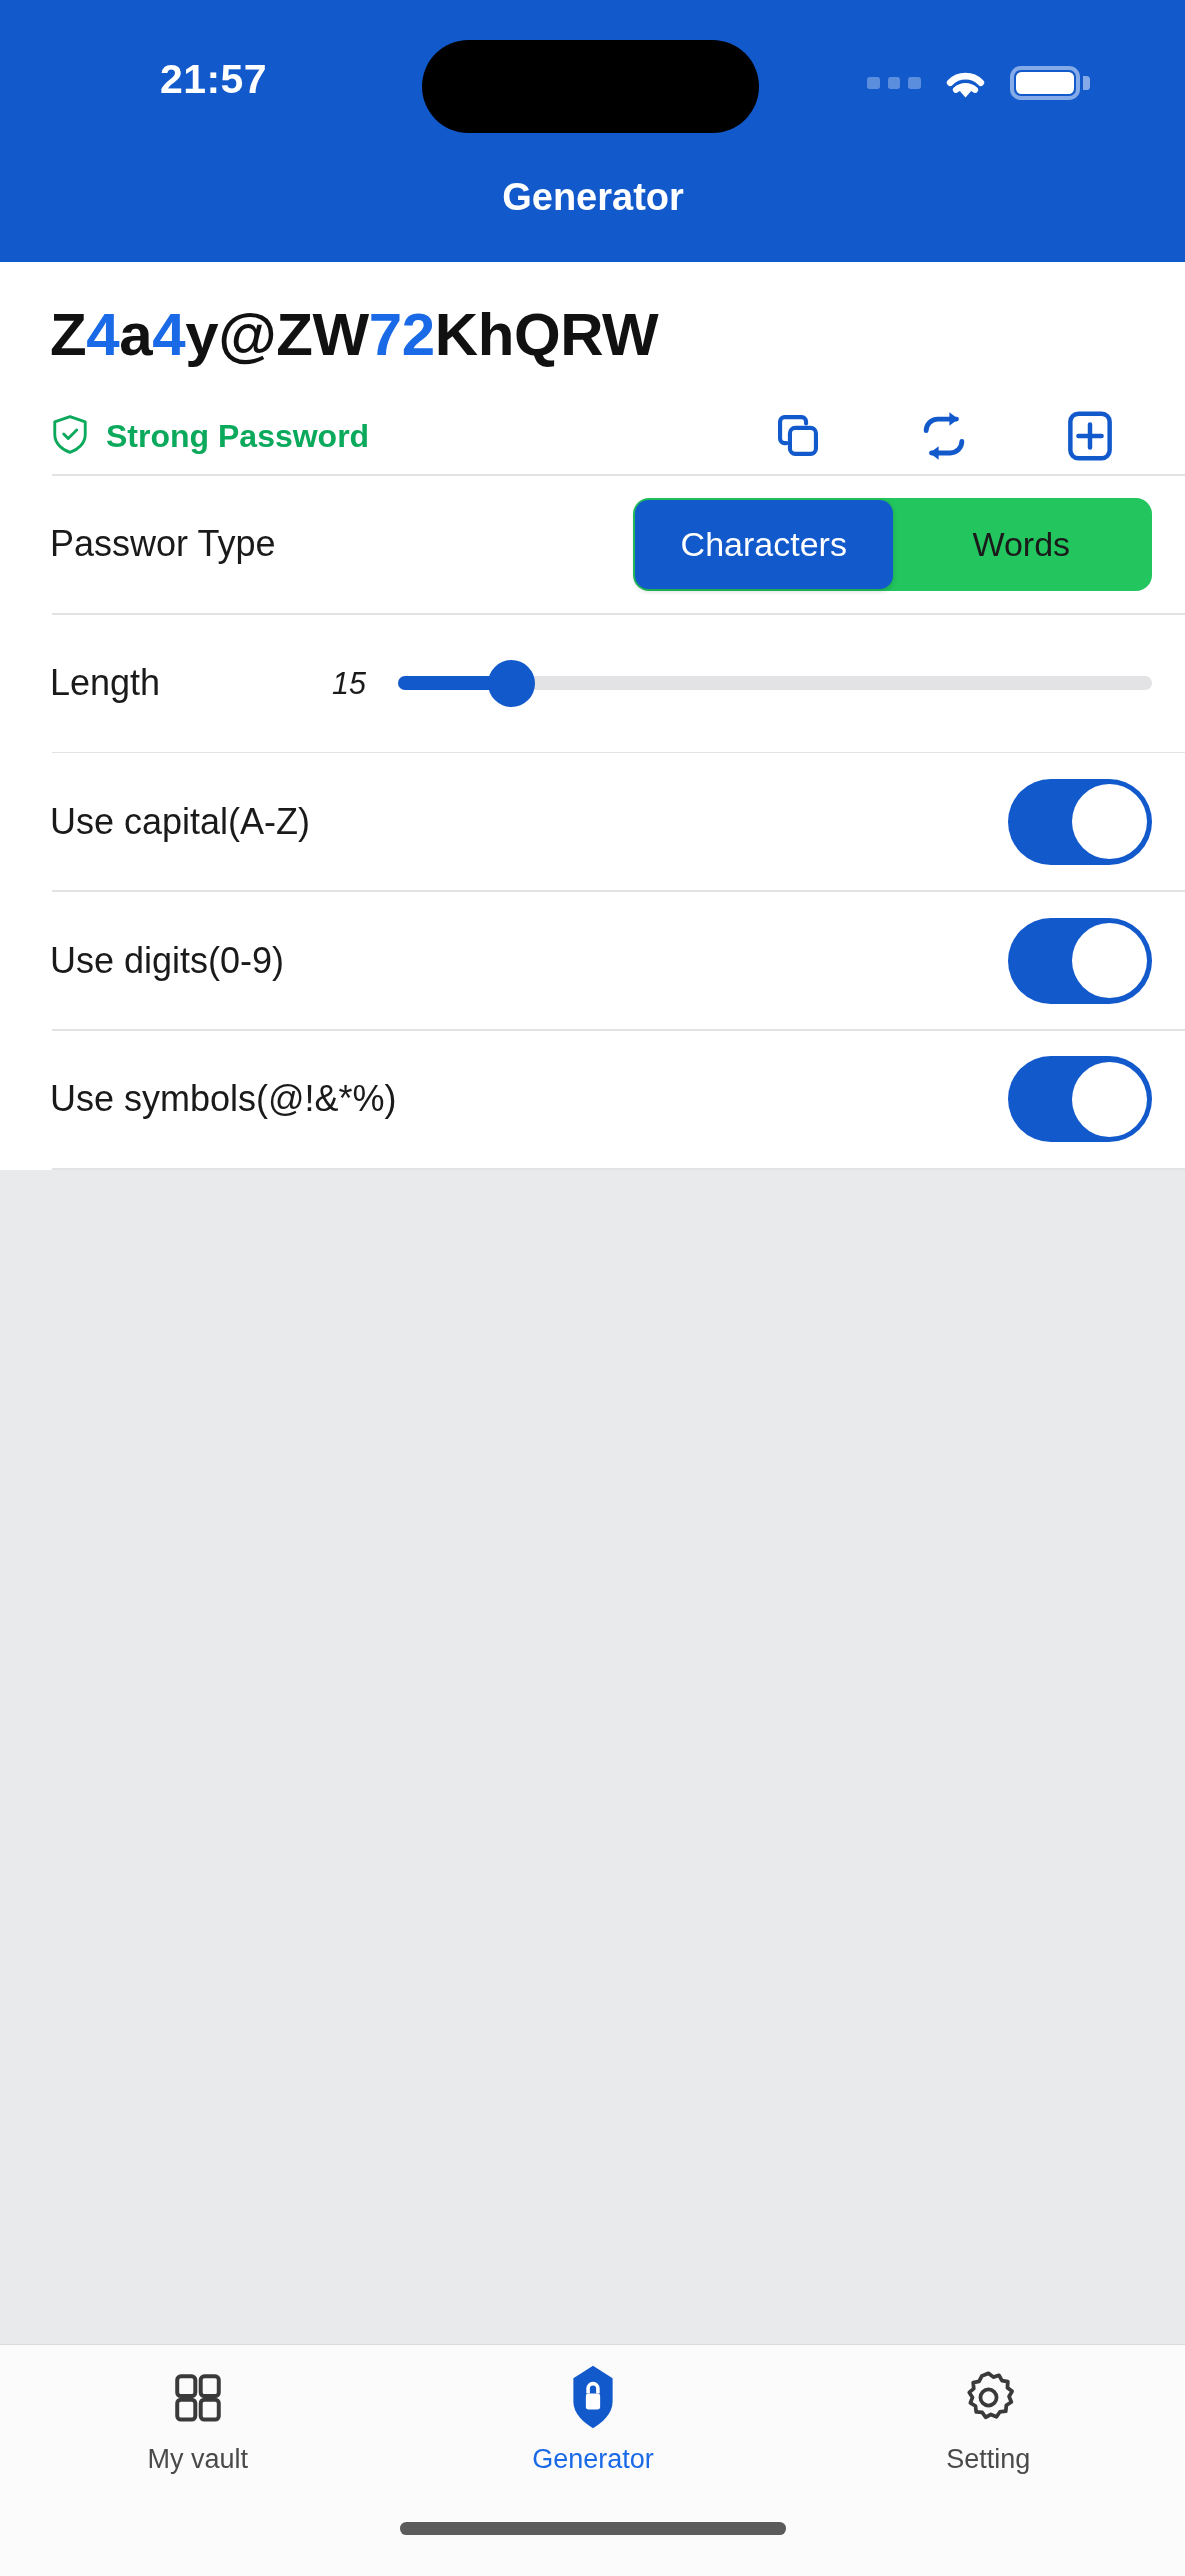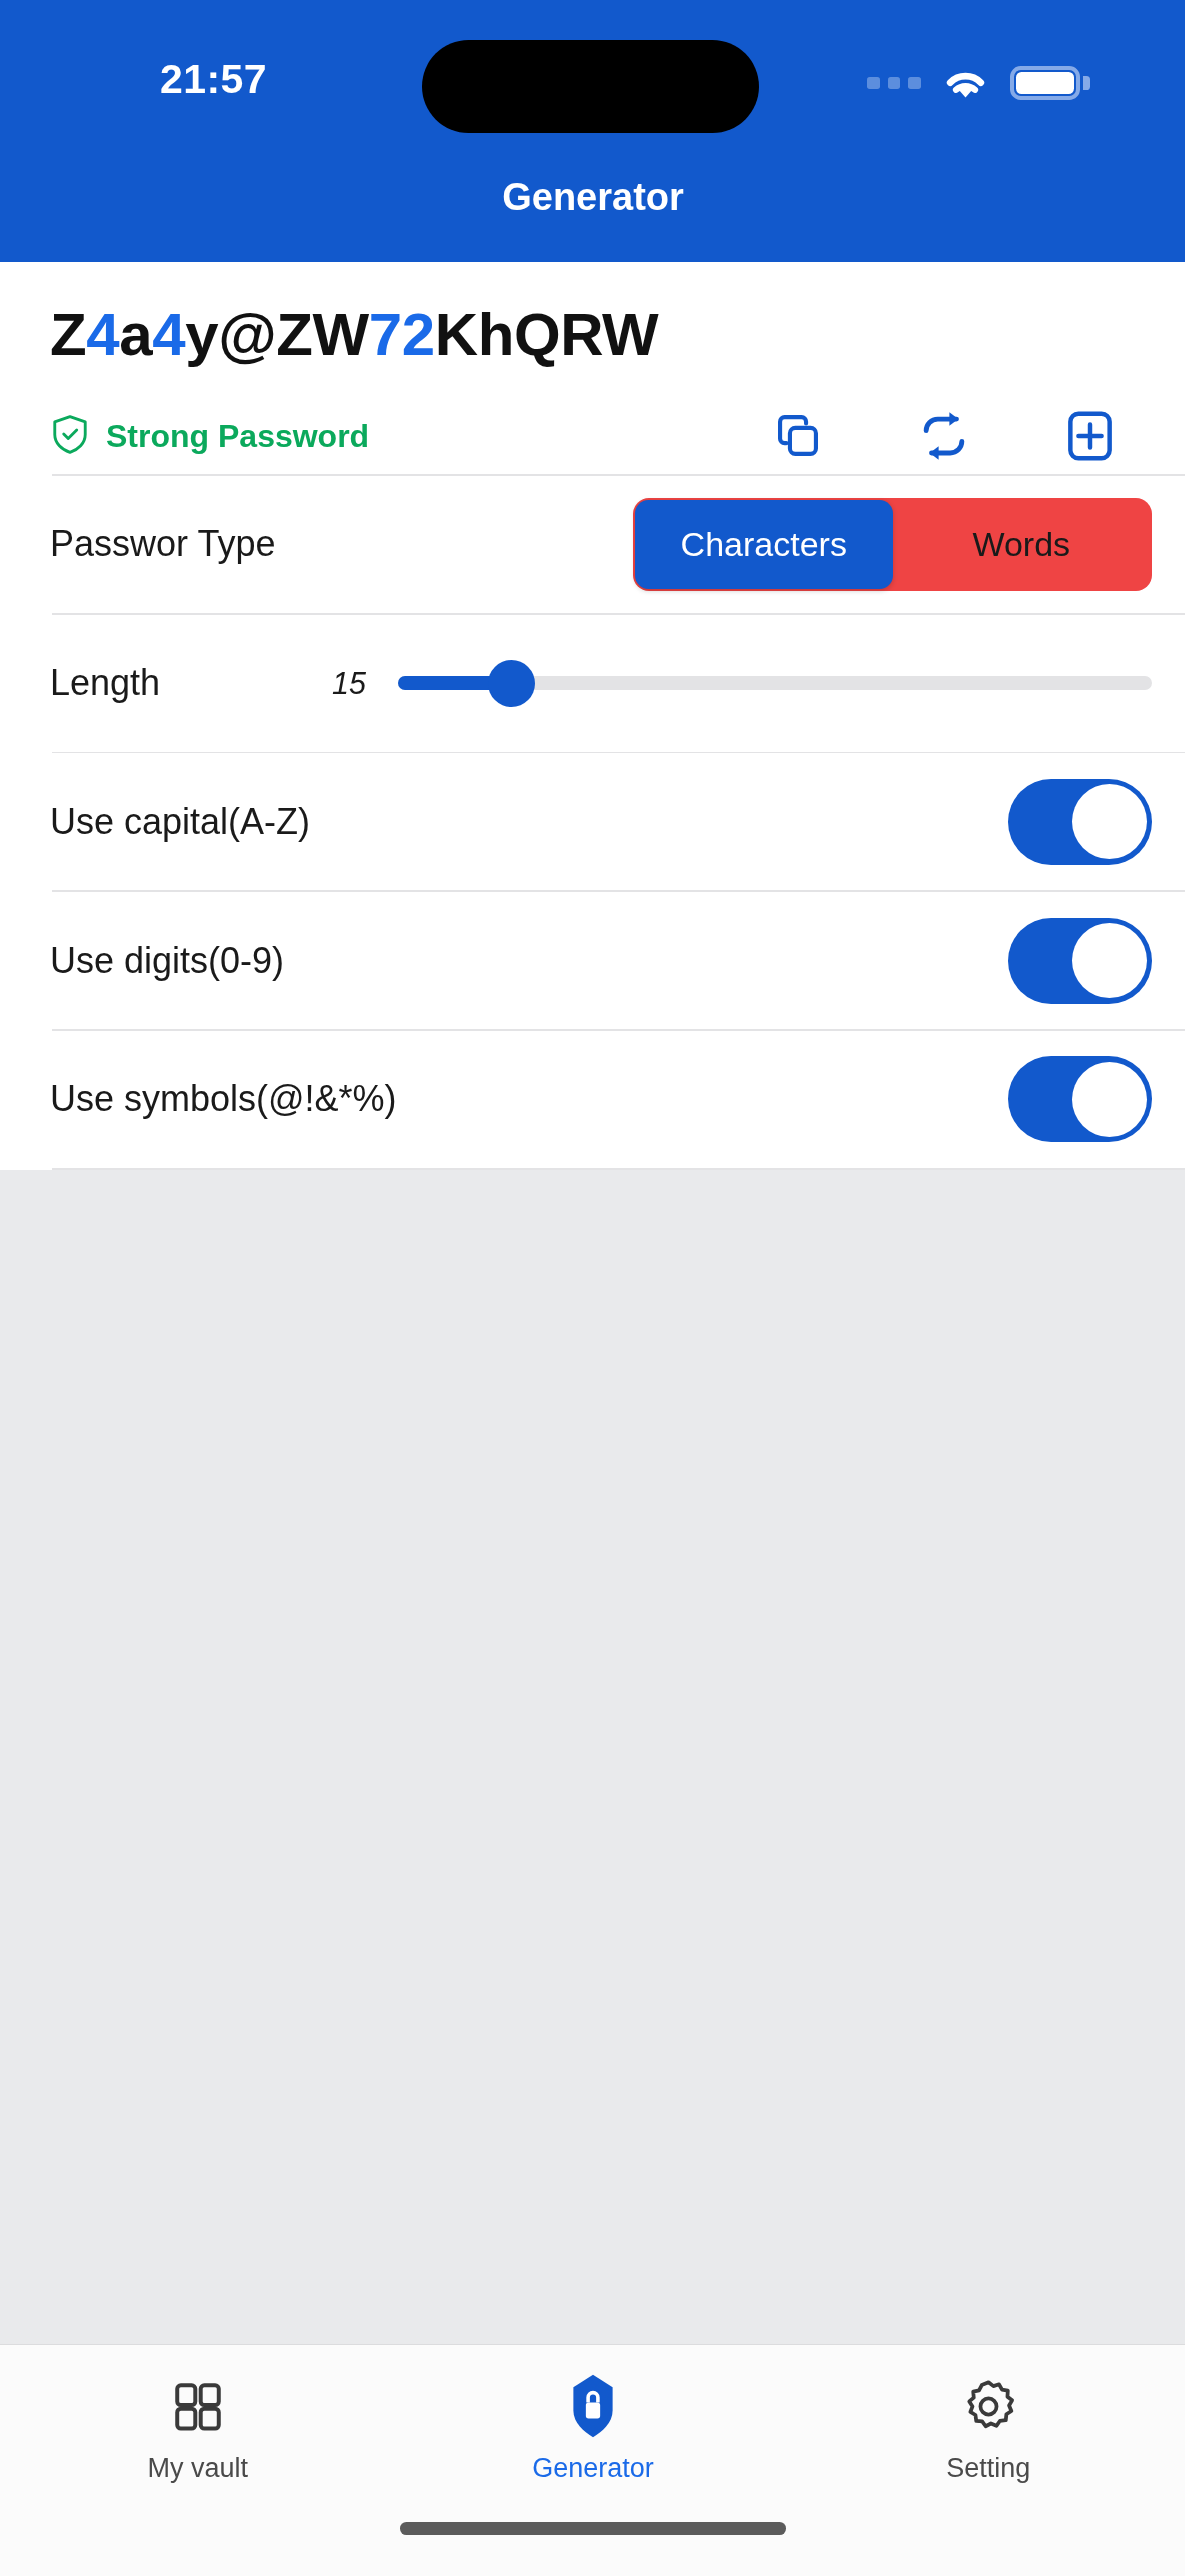--- a/index.html
+++ b/index.html
@@ -65,21 +65,21 @@
   .divider { height:1.8px; background:#E3E3E5; margin-left:52px; }
 
   .row {
     display:flex; align-items:center; justify-content:space-between;
     min-height:137px; padding:0 34px 0 50px;
   }
   .row-label { font-size:36px; color:#1A1A1A; font-weight:400; }
 
   
   .segmented {
-    display:flex; background:#ef4444; border-radius:16px; padding:2px; width:519px; height:93px;
+    display:flex; background:#22c55e; border-radius:16px; padding:2px; width:519px; height:93px;
   }
   .seg {
     flex:1; display:flex; align-items:center; justify-content:center;
     border-radius:13.5px; font-size:34px; color:#1A1A1A;
   }
   .seg.on { background:#1259CC; color:#ffffff; font-weight:500; box-shadow:0 1.8px 5.4px rgba(0,0,0,.18); }
 
   
   .slider-wrap { display:flex; align-items:center; gap:32px; flex:1; justify-content:flex-end; }
   .len-val { font-size:30.5px; color:#1A1A1A; min-width:41px; text-align:right;font-style:italic; }
@@ -101,21 +101,21 @@
   .toggle .knob {
     position:absolute; top:5.4px; right:5.4px; width:75px; height:75px;
     background:#ffffff; border-radius:50%;
   }
 
   .spacer { flex:1 1 auto; background:#E9EAEC; }
 
   
   .tabbar {
     flex:0 0 auto; background:#FBFBFB; border-top:1.8px solid #DCDCDE;
-    display:flex; height:171px; padding-top:28px;
+    display:flex; height:171px; padding-top:19px;
   }
   .tab { flex:1; display:flex; flex-direction:column; align-items:center; gap:14.4px; }
   .tab-label { font-size:27px; color:#4A4A4A; }
   .tab.active .tab-label { color:#1A6AE8; }
   .tab-icon { height:66px; display:flex; align-items:center; justify-content:center; }
 
   .home-bar-wrap { flex:0 0 auto; height:61px; background:#FBFBFB; display:flex; align-items:flex-start; justify-content:center; }
   .home-bar { width:386px; height:12.6px; background:#5B5B5B; border-radius:6.3px; margin-top:7.2px; }
 </style>
 </head>

